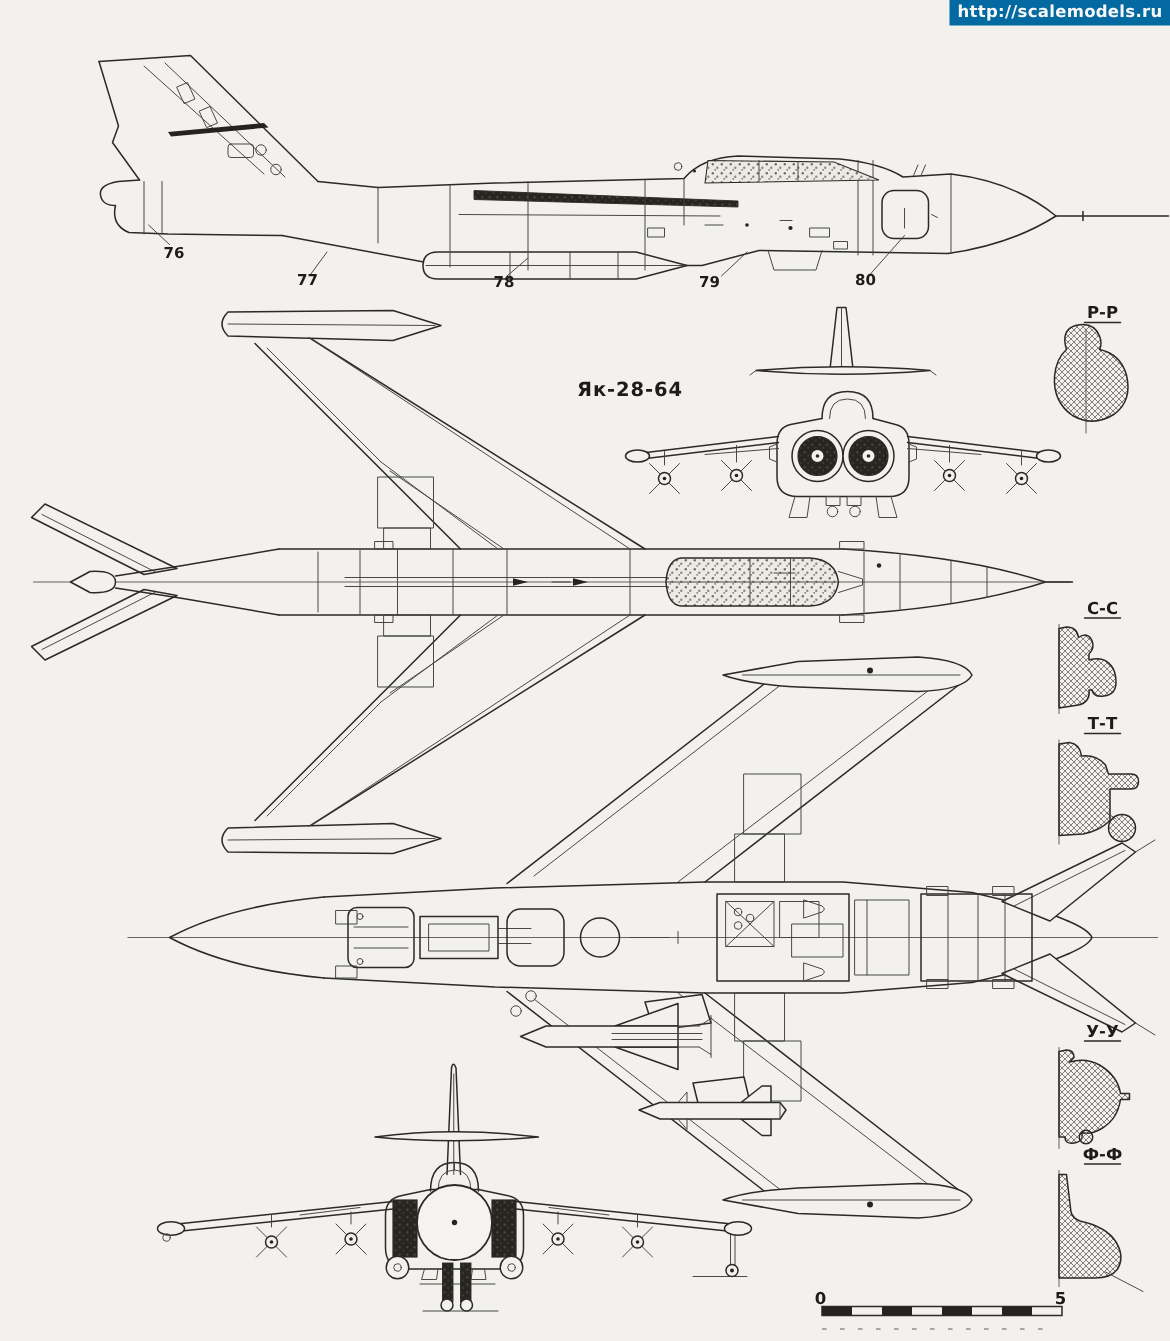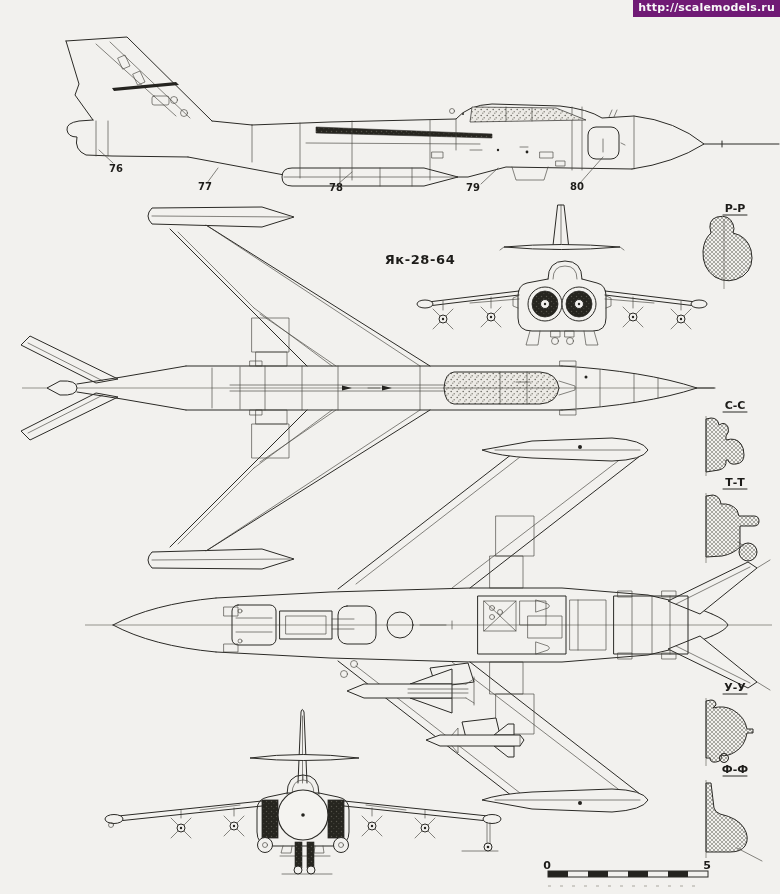--- a/index.html
+++ b/index.html
@@ -1,18 +1,18 @@
 <!DOCTYPE html>
 <html><head>
 <meta charset="utf-8">
 <style>
   html,body{margin:0;padding:0;background:#e8e7e3;}
   #stage{position:relative;width:780px;height:894px;background:#f2f1ee;overflow:hidden;
          font-family:"DejaVu Sans",sans-serif;}
-  #watermark{position:absolute;top:0;right:0;background:#701a75;color:#f7f7f7;
+  #watermark{position:absolute;top:0;right:0;background:#0369a1;color:#f7f7f7;
              font:bold 11px/14px "DejaVu Sans",sans-serif;padding:1px 5px 2px 5px;
              letter-spacing:.2px;cursor:pointer;}
   svg{position:absolute;left:0;top:0;}
   .ln{fill:none;stroke:#2b2a26;stroke-width:1;stroke-linejoin:round;stroke-linecap:round;}
   .lt{fill:none;stroke:#45443e;stroke-width:.65;stroke-linejoin:round;stroke-linecap:round;}
   .cl{fill:none;stroke:#55544c;stroke-width:.6;}
   .fp{fill:#f2f1ee;stroke:#2b2a26;stroke-width:1;stroke-linejoin:round;}
   .dk{fill:#24231f;stroke:none;}
   .hx{fill:url(#xh);stroke:#2b2a26;stroke-width:1;stroke-linejoin:round;}
   .lbl{font:bold 10px "DejaVu Sans",sans-serif;fill:#1d1c19;}

